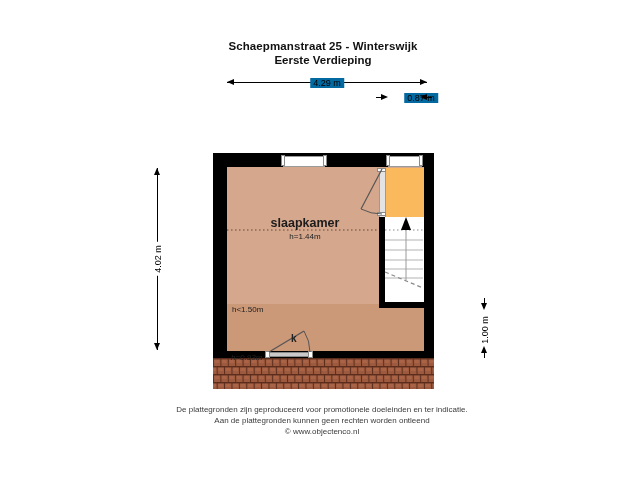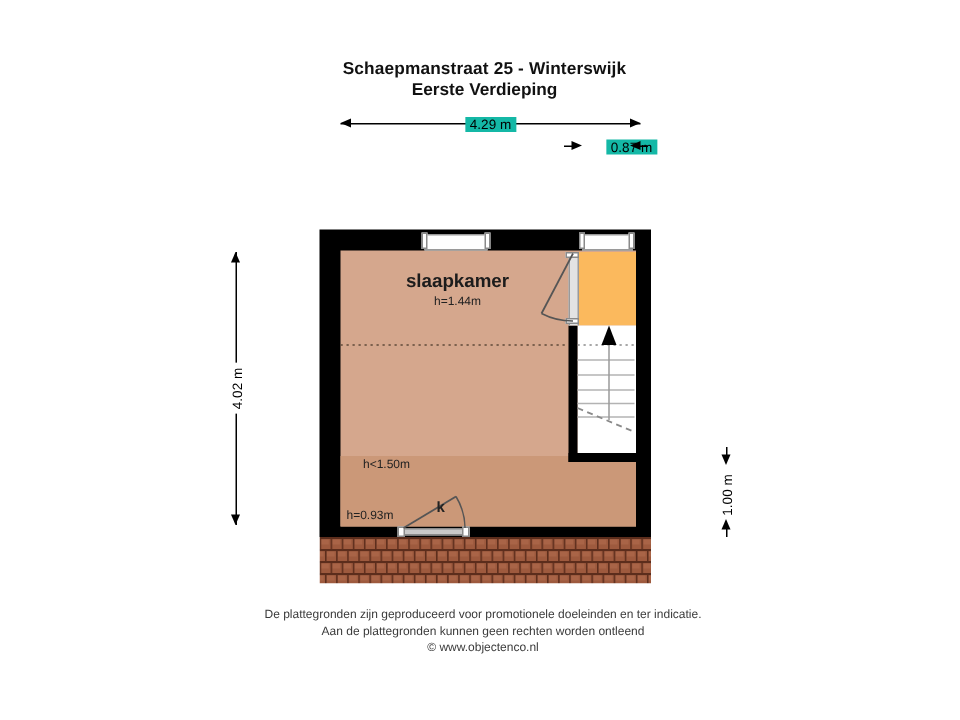--- a/index.html
+++ b/index.html
@@ -14,21 +14,21 @@
   .footer-block div{font-size:8px;line-height:11px;}
 
   
   .dim-line-h{position:absolute;height:0;border-top:1px solid #000;}
   .dim-line-v{position:absolute;width:0;border-left:1px solid #000;}
   .arr{position:absolute;width:0;height:0;}
   .arr-left{border-top:3px solid transparent;border-bottom:3px solid transparent;border-right:7px solid #000;}
   .arr-right{border-top:3px solid transparent;border-bottom:3px solid transparent;border-left:7px solid #000;}
   .arr-up{border-left:3px solid transparent;border-right:3px solid transparent;border-bottom:7px solid #000;}
   .arr-down{border-left:3px solid transparent;border-right:3px solid transparent;border-top:7px solid #000;}
-  .dim-label{position:absolute;font-size:9px;color:#000;background:#14b8a6;padding:0 3px;white-space:nowrap;transform:translate(-50%,-50%);}
+  .dim-label{position:absolute;font-size:9px;color:#000;background:#0369a1;padding:0 3px;white-space:nowrap;transform:translate(-50%,-50%);}
   .dim-label-v{position:absolute;font-size:9px;color:#000;background:#fff;padding:0 3px;white-space:nowrap;transform:translate(-50%,-50%) rotate(-90deg);}
 
   
   .plan-outer{position:absolute;left:213px;top:153px;width:221px;height:205px;background:var(--wall,#000);}
   .room-light{position:absolute;left:227px;top:167px;width:197px;height:184px;background:var(--room-light,#D5A78D);}
   .room-dark{position:absolute;left:227px;top:304px;width:197px;height:47px;background:var(--room-dark,#CB9878);}
   .stairwell{position:absolute;left:385px;top:217px;width:39px;height:86px;background:var(--stairwell,#fff);}
   .landing{position:absolute;left:384px;top:168px;width:40px;height:49px;background:var(--landing,#FBB95D);}
   .stair-wall-left{position:absolute;left:379px;top:217px;width:6px;height:91px;background:var(--wall,#000);}
   .stair-wall-bottom{position:absolute;left:379px;top:302px;width:55px;height:6px;background:var(--wall,#000);}
@@ -36,21 +36,21 @@
   .door-opening{position:absolute;left:379px;top:168px;width:5px;height:49px;background:#e3e3e3;border-left:1px solid #9a9a9a;border-right:1px solid #9a9a9a;}
   .jamb{position:absolute;width:9px;height:4px;background:#fff;border:1px solid #8a8a8a;box-sizing:border-box;}
 
   .win-band{position:absolute;height:9px;background:#fff;border-top:1px solid #9a9a9a;border-bottom:1px solid #9a9a9a;box-sizing:content-box;}
   .win-end{position:absolute;width:4px;height:11px;background:#fff;border:1px solid #8a8a8a;box-sizing:border-box;}
 
   .sill{position:absolute;left:267px;top:352px;width:46px;height:5px;background:var(--fixture-gray,#C9C9C9);border:1px solid #8a8a8a;box-sizing:border-box;}
   .sill-end{position:absolute;width:5px;height:7px;background:#fff;border:1px solid #8a8a8a;box-sizing:border-box;}
 
   .room-label{position:absolute;left:245px;top:180px;width:120px;text-align:center;color:#1c1c1c;}
-  .room-name{font-size:12.5px;font-weight:600;}
+  .room-name{font-size:12.5px;font-weight:600;margin-top:36px;}
   .room-h{font-size:8px;margin-top:2px;color:#222;}
   .ann{position:absolute;font-size:8px;color:#222;}
   .k-label{position:absolute;left:291px;top:333px;font-size:10px;font-weight:600;color:#222;}
 
   svg.overlay{position:absolute;left:0;top:0;}
   svg.roof{position:absolute;left:213px;top:358px;}
 </style>
 </head>
 <body>
 
@@ -156,22 +156,22 @@
         <rect x="3.7" y="8" width="1" height="8" style="fill:var(--roof-shadow,#5C2D1C)"></rect>
       </pattern>
     </defs>
     <rect width="221" height="31" fill="url(#tiles)"></rect>
   </svg>
 
   <div class="room-label">
     <div class="room-name">slaapkamer</div>
     <div class="room-h">h=1.44m</div>
   </div>
-  <div class="ann" style="left:242px;top:305px;">h&lt;1.50m</div>
-  <div class="ann" style="left:231px;top:339px;">h=0.93m</div>
+  <div class="ann" style="left:232px;top:305px;">h&lt;1.50m</div>
+  <div class="ann" style="left:231px;top:353px;font-style:italic;">h=0.93m</div>
   <div class="k-label">k</div>
 
   <div class="footer-block">
     <div>De plattegronden zijn geproduceerd voor promotionele doeleinden en ter indicatie.</div>
     <div>Aan de plattegronden kunnen geen rechten worden ontleend</div>
     <div>© www.objectenco.nl</div>
   </div>
 
 </div>
 

